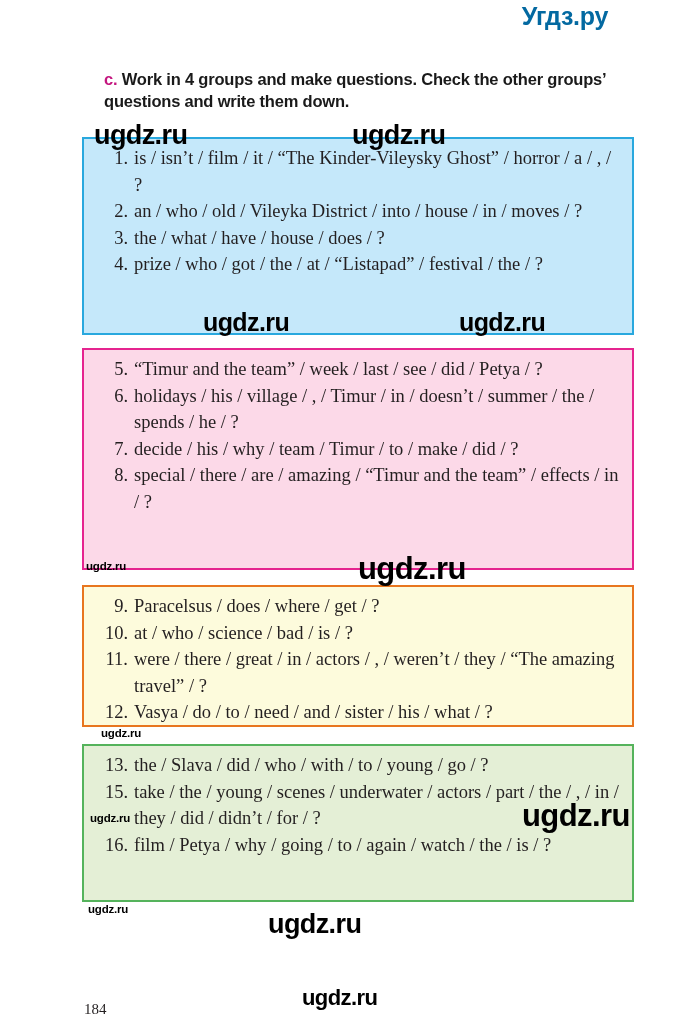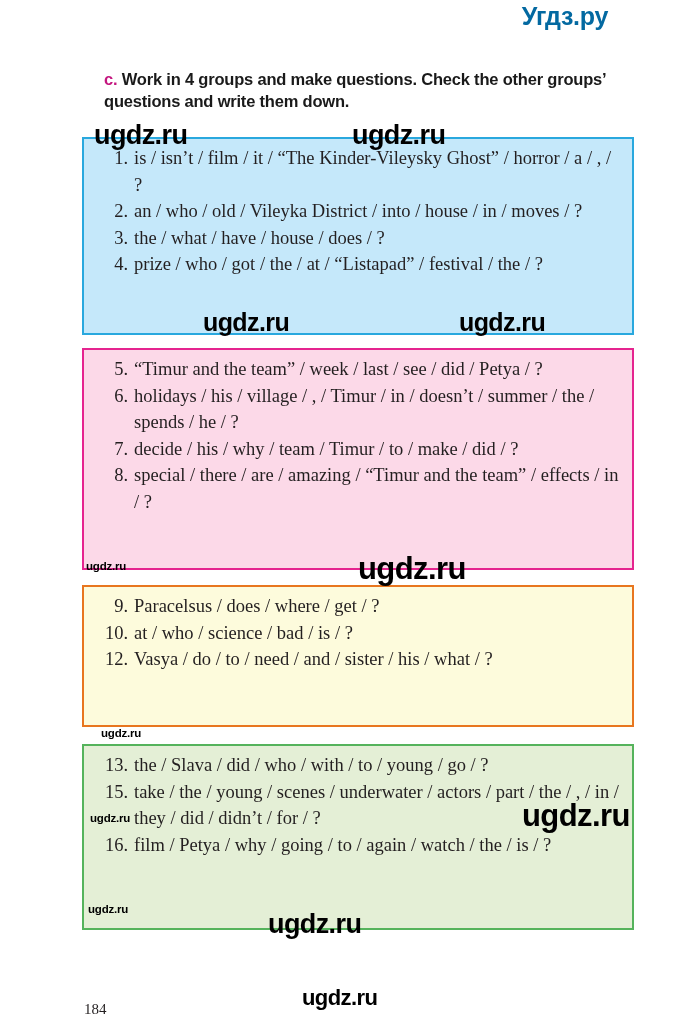--- a/index.html
+++ b/index.html
@@ -54,21 +54,21 @@
     position: absolute;
     left: 82px;
     width: 552px;
     box-sizing: border-box;
     border-width: 2.5px;
     border-style: solid;
   }
   .qbox.blue   { top: 137px; height: 198px; background: #c5e8fa; border-color: #29a8de; }
   .qbox.pink   { top: 348px; height: 222px; background: #fcd9e8; border-color: #e5248f; }
   .qbox.yellow { top: 585px; height: 142px; background: #fdfbdc; border-color: #e8761f; }
-  .qbox.green  { top: 744px; height: 186px; background: #e4efd6; border-color: #55b35c; }
+  .qbox.green  { top: 744px; height: 158px; background: #e4efd6; border-color: #55b35c; }
 
   .qlist {
     list-style: none;
     margin: 0;
     padding: 6px 10px 4px 8px;
   }
   .qitem {
     display: flex;
     align-items: flex-start;
     font-size: 18.5px;
@@ -178,20 +178,24 @@
   <ul class="qlist">
     <li class="qitem">
       <span class="qnum">9.</span>
       <span class="qtext">Paracelsus / does / where / get / ?</span>
     </li>
     <li class="qitem">
       <span class="qnum">10.</span>
       <span class="qtext">at / who / science / bad / is / ?</span>
     </li>
     <li class="qitem">
+      <span class="qnum">11.</span>
+      <span class="qtext">were / there / great / in / actors / , / weren’t / they / “The amazing travel” / ?</span>
+    </li>
+    <li class="qitem">
       <span class="qnum">12.</span>
       <span class="qtext">Vasya / do / to / need / and / sister / his / what / ?</span>
     </li>
   </ul>
 </div>
 
 <div class="qbox green">
   <ul class="qlist">
     <li class="qitem">
       <span class="qnum">13.</span>

